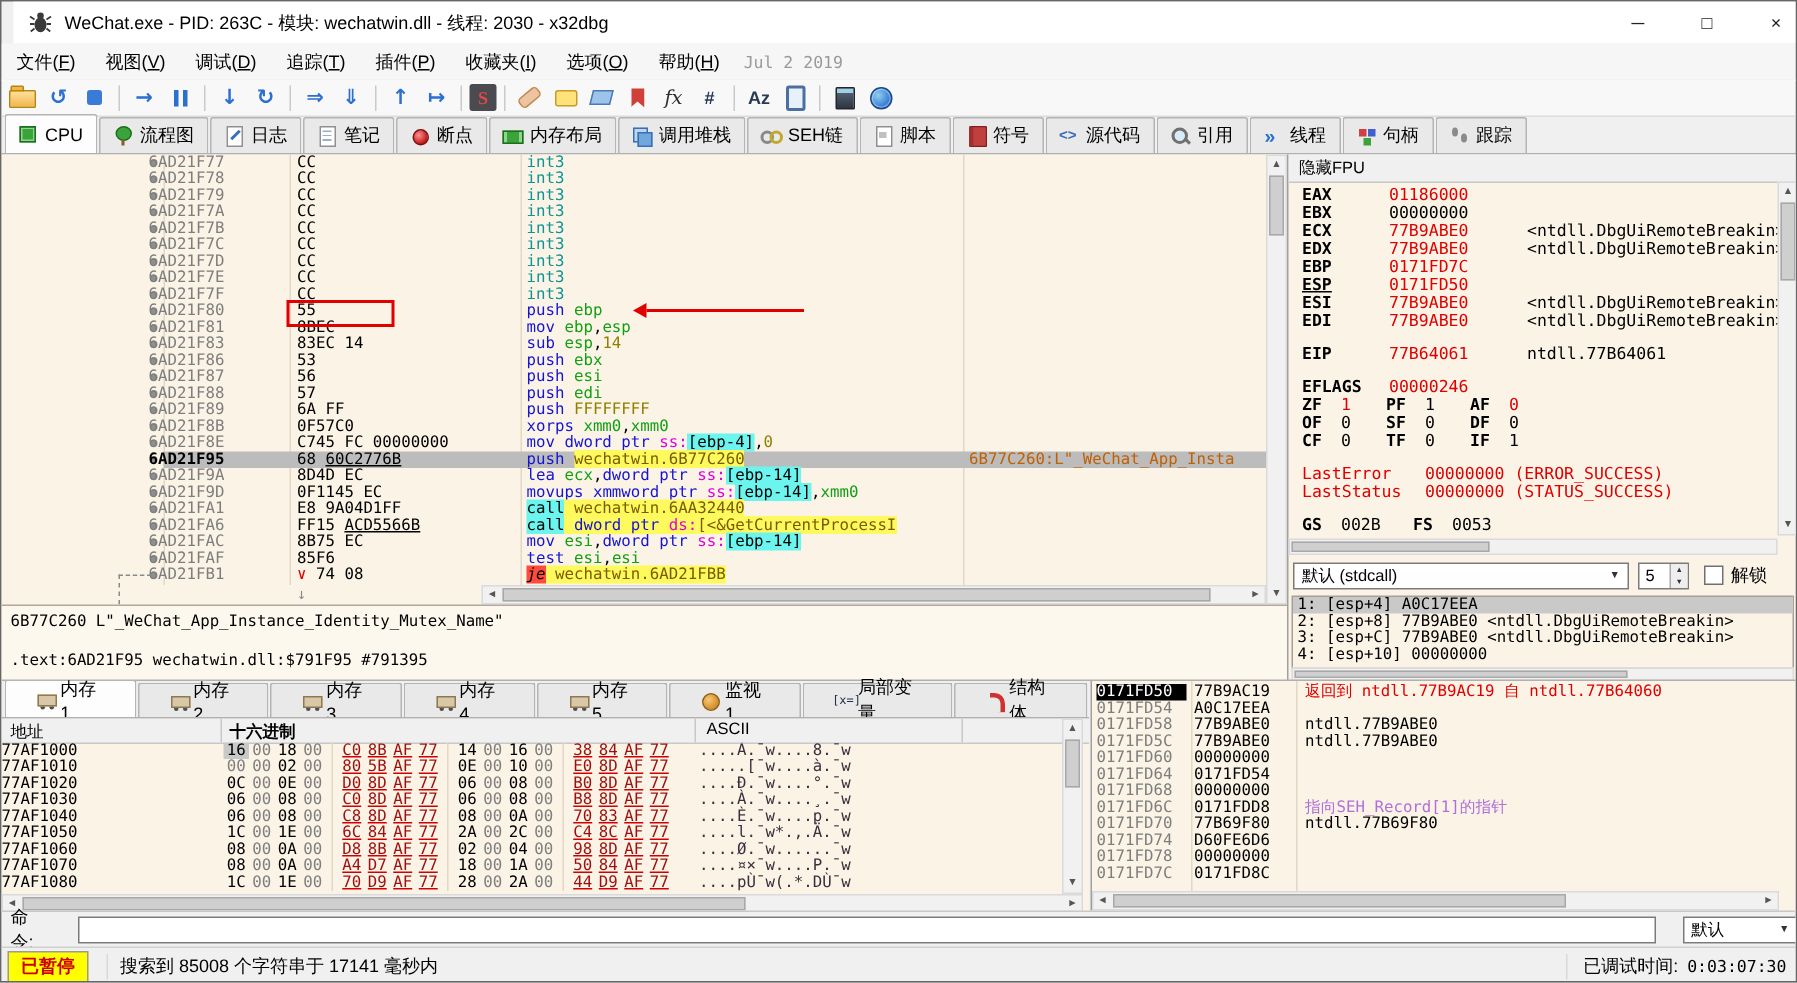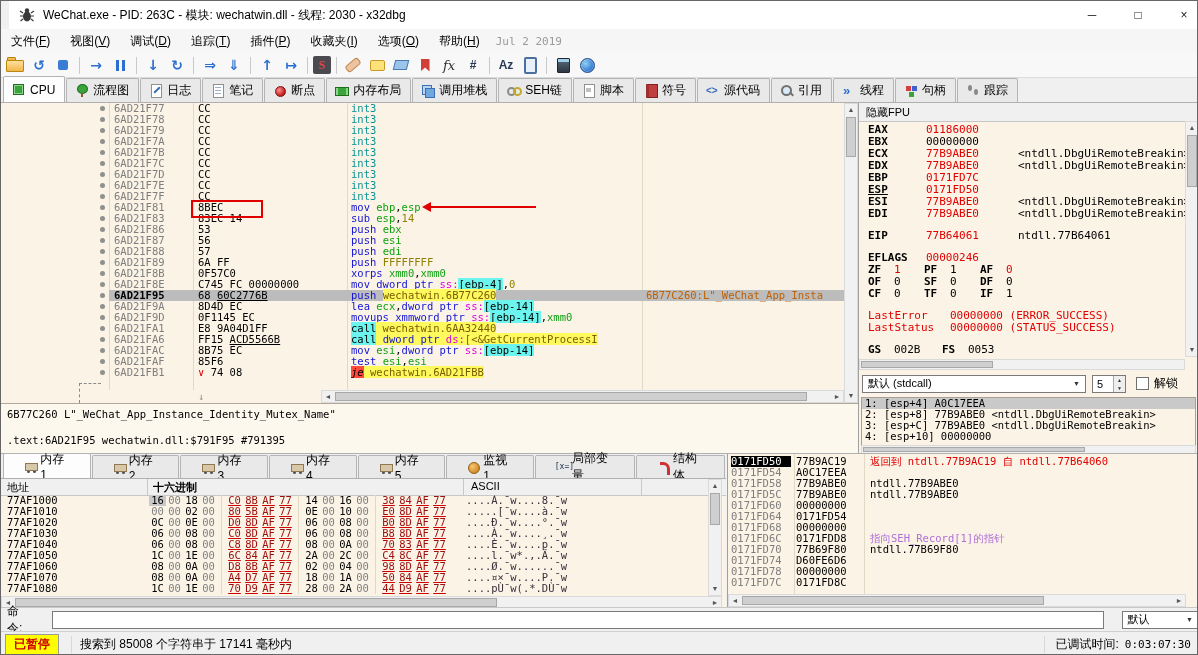--- a/index.html
+++ b/index.html
@@ -74,21 +74,21 @@
   .t-struct::after{content:'';position:absolute;left:3px;top:1px;width:7px;height:10px;border-right:3px solid #d03030;border-top:3px solid #d03030;border-radius:0 7px 0 0;}
 
   
   #main{position:absolute;left:0;top:101px;width:1198px;height:351px;border-top:1px solid #b0b0b0;box-sizing:border-box;}
   #disasm{position:absolute;left:0;top:0;width:857px;height:351px;background:#fbf3e6;overflow:hidden;}
   #disasm-rows{position:absolute;left:0;top:0;width:843px;height:287px;overflow:hidden;}
   .dsep{position:absolute;top:0;height:287px;width:1px;background:#e2d8c6;}
   .drow{position:relative;height:11px;}
   .dbg{position:absolute;left:108px;right:0;top:0;height:11px;background:#bcbcbc;}
   .ddot{position:absolute;left:99px;top:3px;width:5px;height:5px;border-radius:50%;background:#8f8f8f;}
-  .daddr{position:absolute;left:113px;color:#7e7e7e;text-align:center;}
+  .daddr{position:absolute;left:98px;color:#7e7e7e;text-align:center;}
   .drow.sel .daddr{color:#000;font-weight:bold;}
   .dbytes{position:absolute;left:197px;}
   .dins{position:absolute;left:350px;}
   .dcmt{position:absolute;left:645px;}
   .tk-k{color:#000;} .tk-m{color:#1414d2;} .tk-r{color:#11a012;} .tk-n{color:#8f8000;}
   .tk-s{color:#e000e0;} .tk-i{color:#0d9494;}
   .tk-c{background:#6cf5ee;color:#000;} .tk-C{background:#6cf5ee;color:#000;}
   .tk-y{background:#fef95c;color:#7a5c00;} .tk-Y{background:#fef95c;color:#1414d2;}
   .tk-S{background:#fef95c;color:#e000e0;} .tk-j{background:#ff4a3c;color:#000;font-style:italic;}
   .tk-u{color:#000;text-decoration:underline;} .tk-v{color:#e00000;} .tk-o{color:#c06000;}
@@ -154,21 +154,21 @@
   #btabs{position:absolute;left:0;top:0;width:725px;height:24px;background:#f0f0f0;display:flex;align-items:flex-end;padding-left:2px;box-sizing:border-box;}
   .btab{display:flex;align-items:center;padding:3px 20px;border:1px solid #b4b4b4;border-bottom:none;background:#e9e9e9;margin-right:1px;border-radius:2px 2px 0 0;height:16px;}
   .btab.on{background:#fdfdfd;height:18px;}
   #dump{position:absolute;left:0;top:24px;width:725px;height:130px;background:#fbf3e6;overflow:hidden;border-top:1px solid #b0b0b0;box-sizing:border-box;}
   #dump-head{position:absolute;left:0;top:0;width:725px;height:16px;background:#f0f0f0;border-bottom:1px solid #c8c8c8;font-size:11px;}
   #dump-head .hl{position:absolute;top:1px;}
   #dh-addr{left:6px;} #dh-hex{left:152px;font-weight:bold;} #dh-ascii{left:470px;}
   .dhsep{position:absolute;top:0;width:1px;height:16px;background:#c8c8c8;}
   #dump-rows{position:absolute;left:0;top:16px;width:707px;height:101px;overflow:hidden;}
   .hrow{height:11px;}
-  .haddr{display:inline-block;width:144px;padding-left:6px;color:#000;box-sizing:border-box;}
+  .haddr{display:inline-block;width:144px;color:#000;box-sizing:border-box;}
   .hgrp{display:inline-block;padding:0 4px;}
   .gb{border-left:1px solid #e2d8c6;}
   .hx{display:inline-block;width:17px;text-align:center;}
   .hp{color:#9b0f0f;text-decoration:underline;text-decoration-color:#d00000;}
   .hz{color:#7f7f7f;} .hb{color:#000;} .hsel{background:#c9c9c9;}
   .hascii{display:inline-block;padding-left:14px;color:#3c2f3c;}
   #dump-vscroll{left:707px;top:0;width:14px;height:117px;}
   #dump-vscroll .vth{top:13px;height:30px;}
   #dump-vscroll .dn{position:absolute;bottom:0;width:100%;}
   #dump-hscroll{left:0;top:117px;width:721px;height:13px;}
@@ -382,20 +382,26 @@
             <span class="ddot"></span>
             <span class="daddr code">6AD21F7E</span>
             <span class="dbytes code"><span class="tk-k">CC</span></span>
             <span class="dins code"><span class="tk-i">int3</span></span>
           </div>
           <div class="drow">
             <span class="ddot"></span>
             <span class="daddr code">6AD21F7F</span>
             <span class="dbytes code"><span class="tk-k">CC</span></span>
             <span class="dins code"><span class="tk-i">int3</span></span>
+          </div>
+          <div class="drow">
+            <span class="ddot"></span>
+            <span class="daddr code">6AD21F80</span>
+            <span class="dbytes code"><span class="tk-k">55</span></span>
+            <span class="dins code"><span class="tk-m">push</span><span class="tk-k"> </span><span class="tk-r">ebp</span></span>
           </div>
           <div class="drow">
             <span class="ddot"></span>
             <span class="daddr code">6AD21F81</span>
             <span class="dbytes code"><span class="tk-k">8BEC</span></span>
             <span class="dins code"><span class="tk-m">mov</span><span class="tk-k"> </span><span class="tk-r">ebp</span><span class="tk-k">,</span><span class="tk-r">esp</span></span>
           </div>
           <div class="drow">
             <span class="ddot"></span>
             <span class="daddr code">6AD21F83</span>

